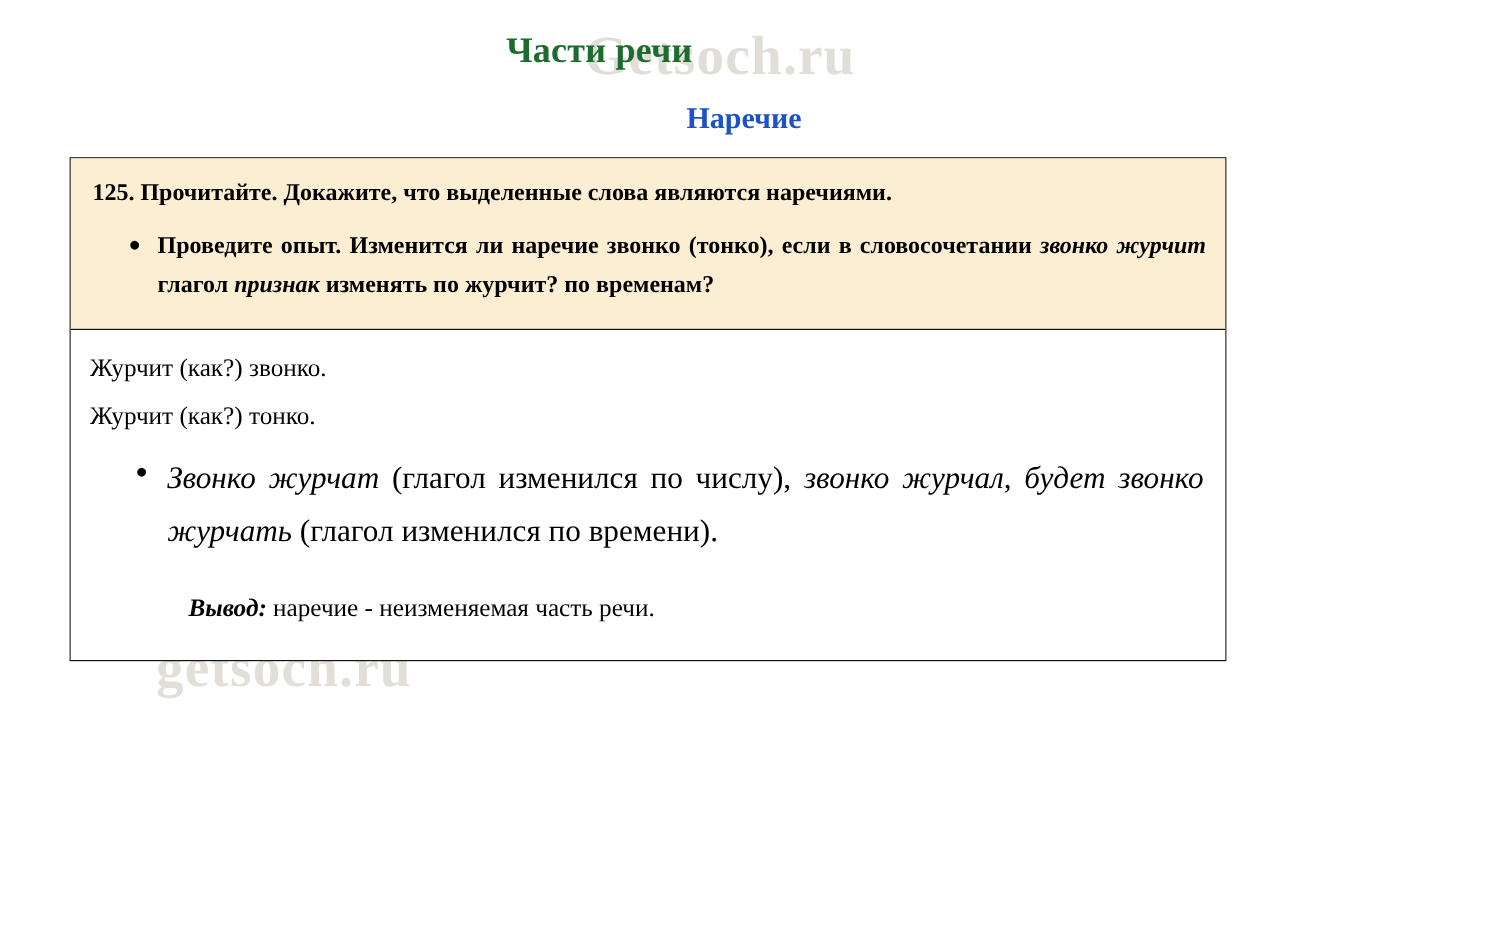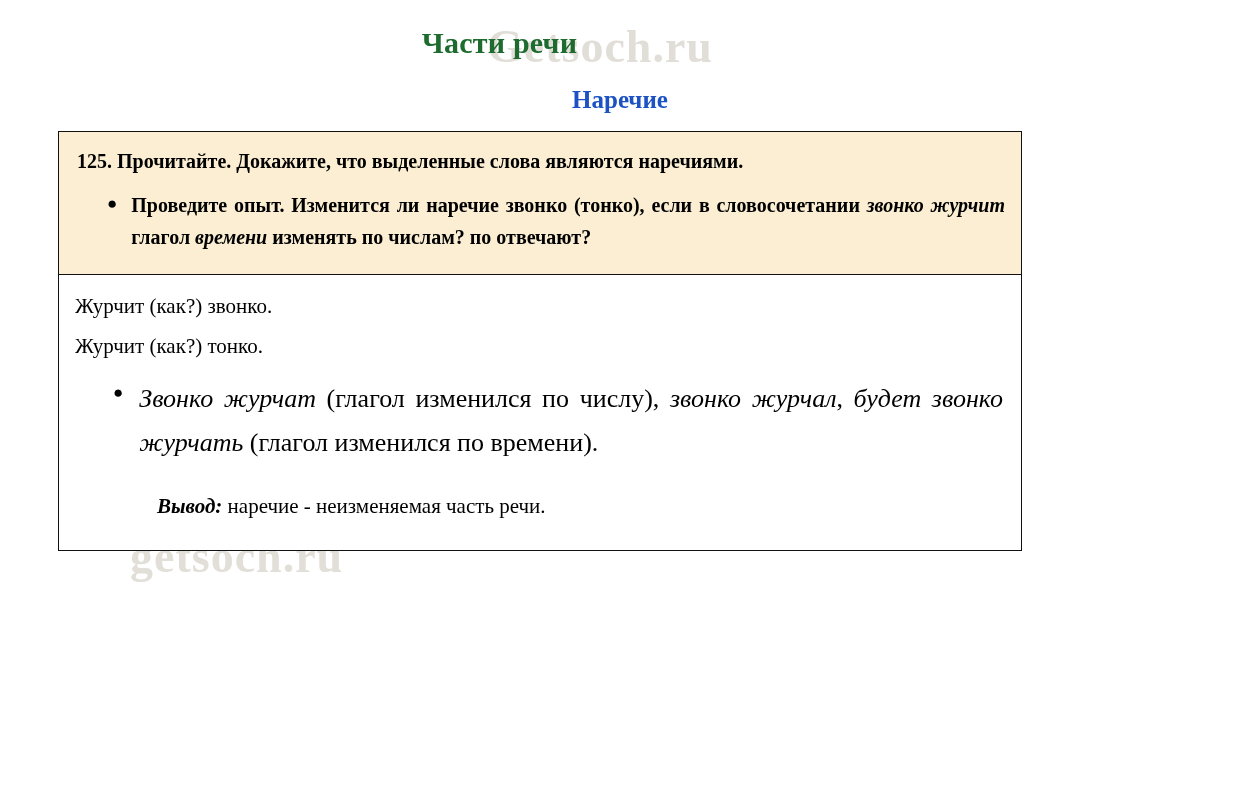--- a/index.html
+++ b/index.html
@@ -191,21 +191,21 @@
   <span class="page-subtitle">Наречие</span>
 </div>
 
 <div class="exercise-box">
 
   <div class="task-panel">
     <div class="task-line">125. Прочитайте. Докажите, что выделенные слова являются наречиями.</div>
 
     <div class="bullet-item">
       <span class="bullet-dot">●</span>
-      <div class="bullet-text"><span>Проведите опыт. Изменится ли наречие звонко (тонко), если в словосочетании </span><i>звонко журчит</i><span> глагол </span><i>времени</i><span> изменять по числам? по отвечают?</span></div>
+      <div class="bullet-text"><span>Проведите опыт. Изменится ли наречие звонко (тонко), если в словосочетании </span><i>звонко журчит</i><span> глагол </span><i>признак</i><span> изменять по журчит? по временам?</span></div>
     </div>
   </div>
 
   <div class="answer-panel">
     <div class="ans-line">Журчит (как?) звонко.</div>
     <div class="ans-line">Журчит (как?) тонко.</div>
 
 
     <div class="ans-bullet">
       <span class="bullet-dot">●</span>

